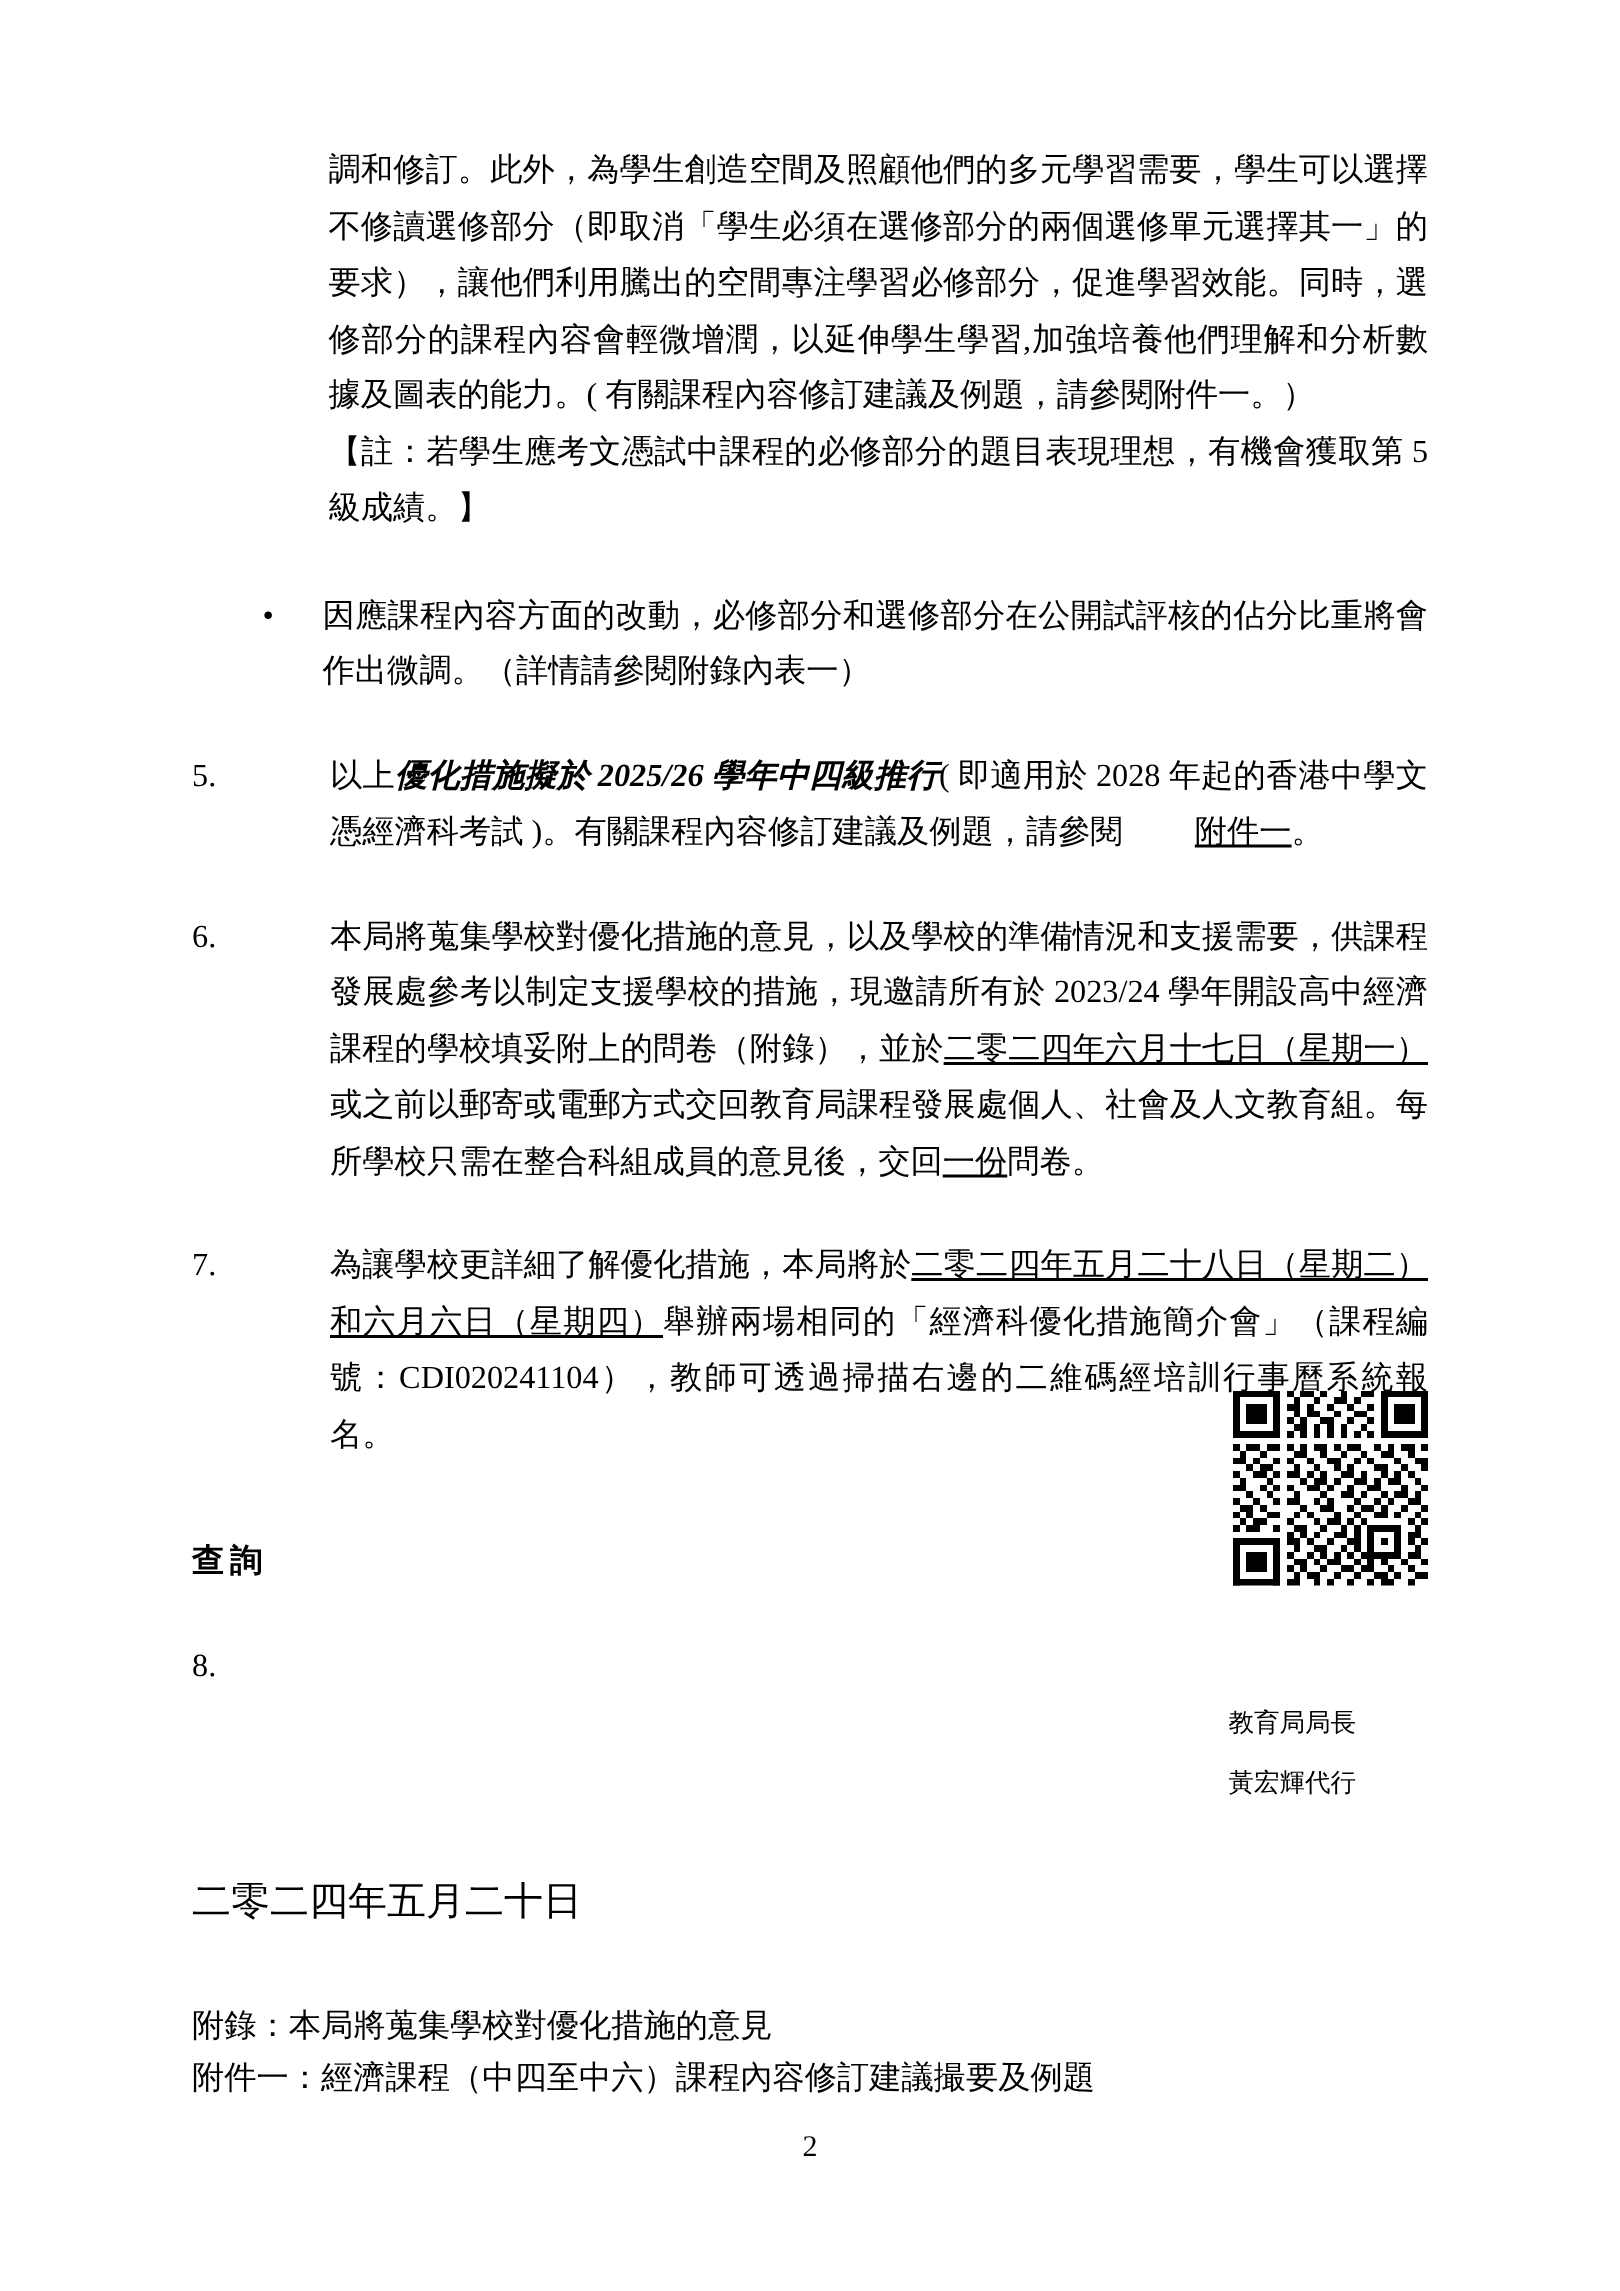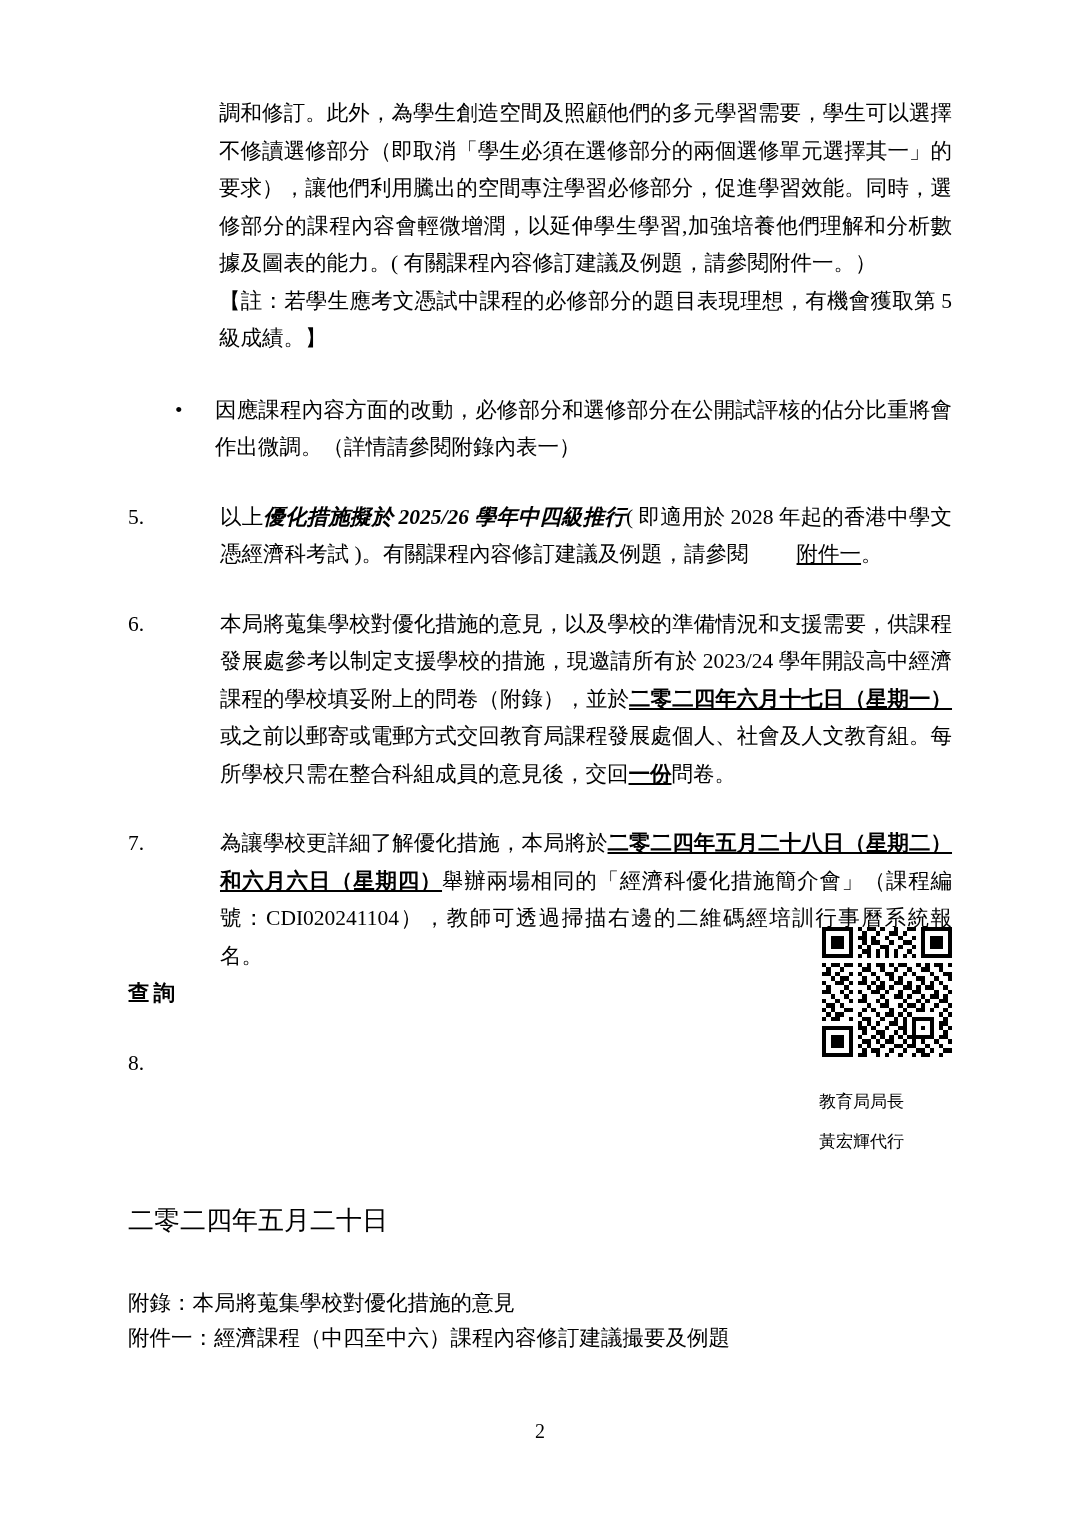--- a/index.html
+++ b/index.html
@@ -29,21 +29,21 @@
     line-height: 37.5px;
     text-align: justify;
     text-justify: inter-ideograph;
     margin: 0;
   }
   .indent-block {
     margin-left: 91px;   
   }
   .bold { font-weight: bold; font-style: italic; }
   .uline { text-decoration: underline; padding-left: 48px; }
-  .bold-uline { font-weight: bold; text-decoration: underline; }
+  .bold-uline { font-weight: normal; text-decoration: underline; }
 
   
   .bullet-row {
     display: flex;
     margin-left: 33px;
     margin-top: 34px;
   }
   .bullet-dot {
     width: 54px;
     flex: 0 0 54px;
@@ -69,20 +69,21 @@
     line-height: 37.5px;
   }
   .num-para .body {
     flex: 1 1 auto;
   }
 
   .section-title {
     font-size: 21.5px;
     line-height: 37.5px;
     font-weight: bold;
+    margin-top: 47px;
     letter-spacing: 4px;
   }
 
   
   .qr-wrap {
     position: absolute;
     left: 822px;
     top: 927px;
     width: 130px;
     height: 130px;

